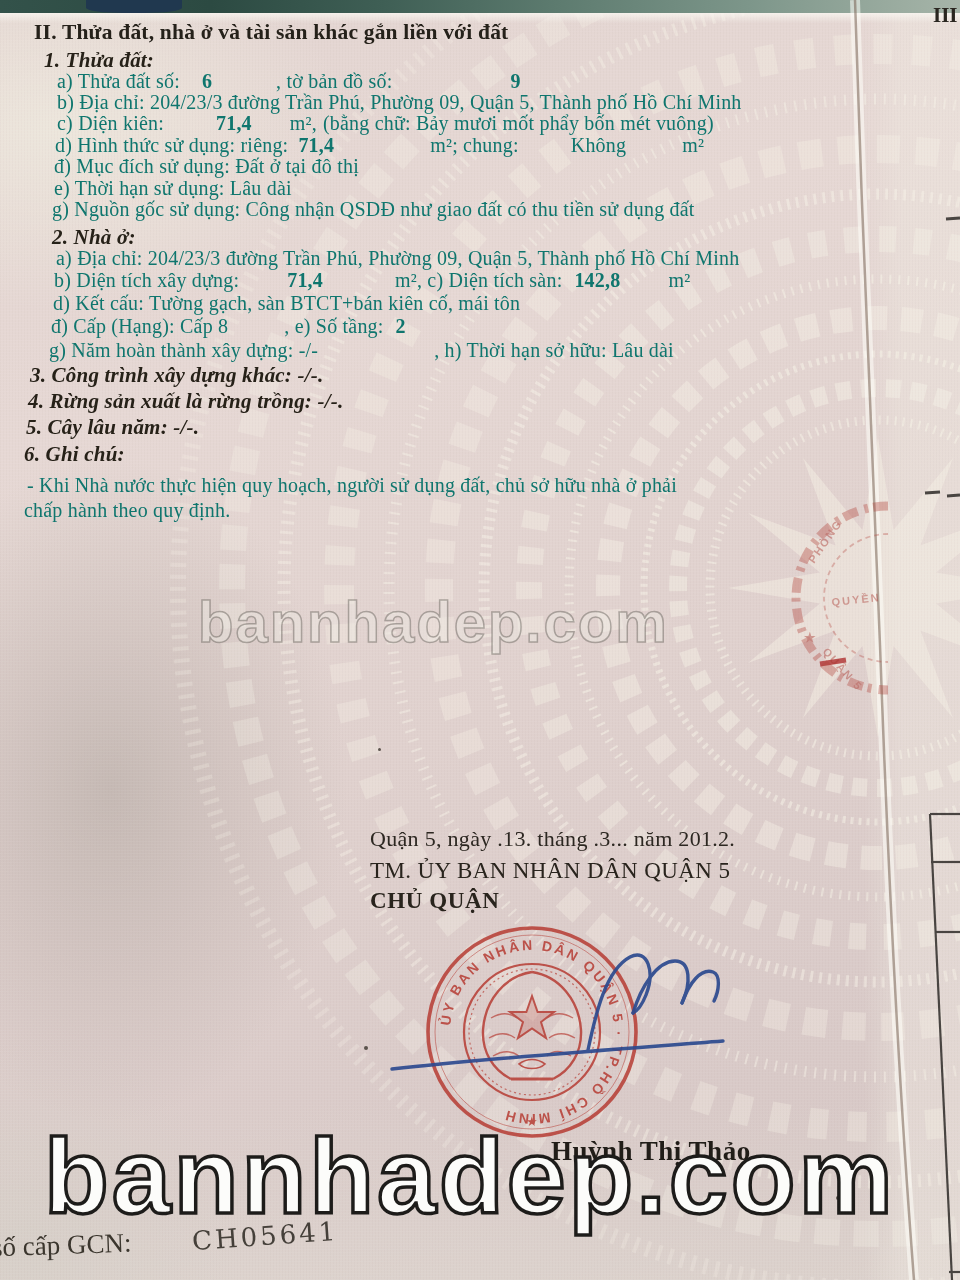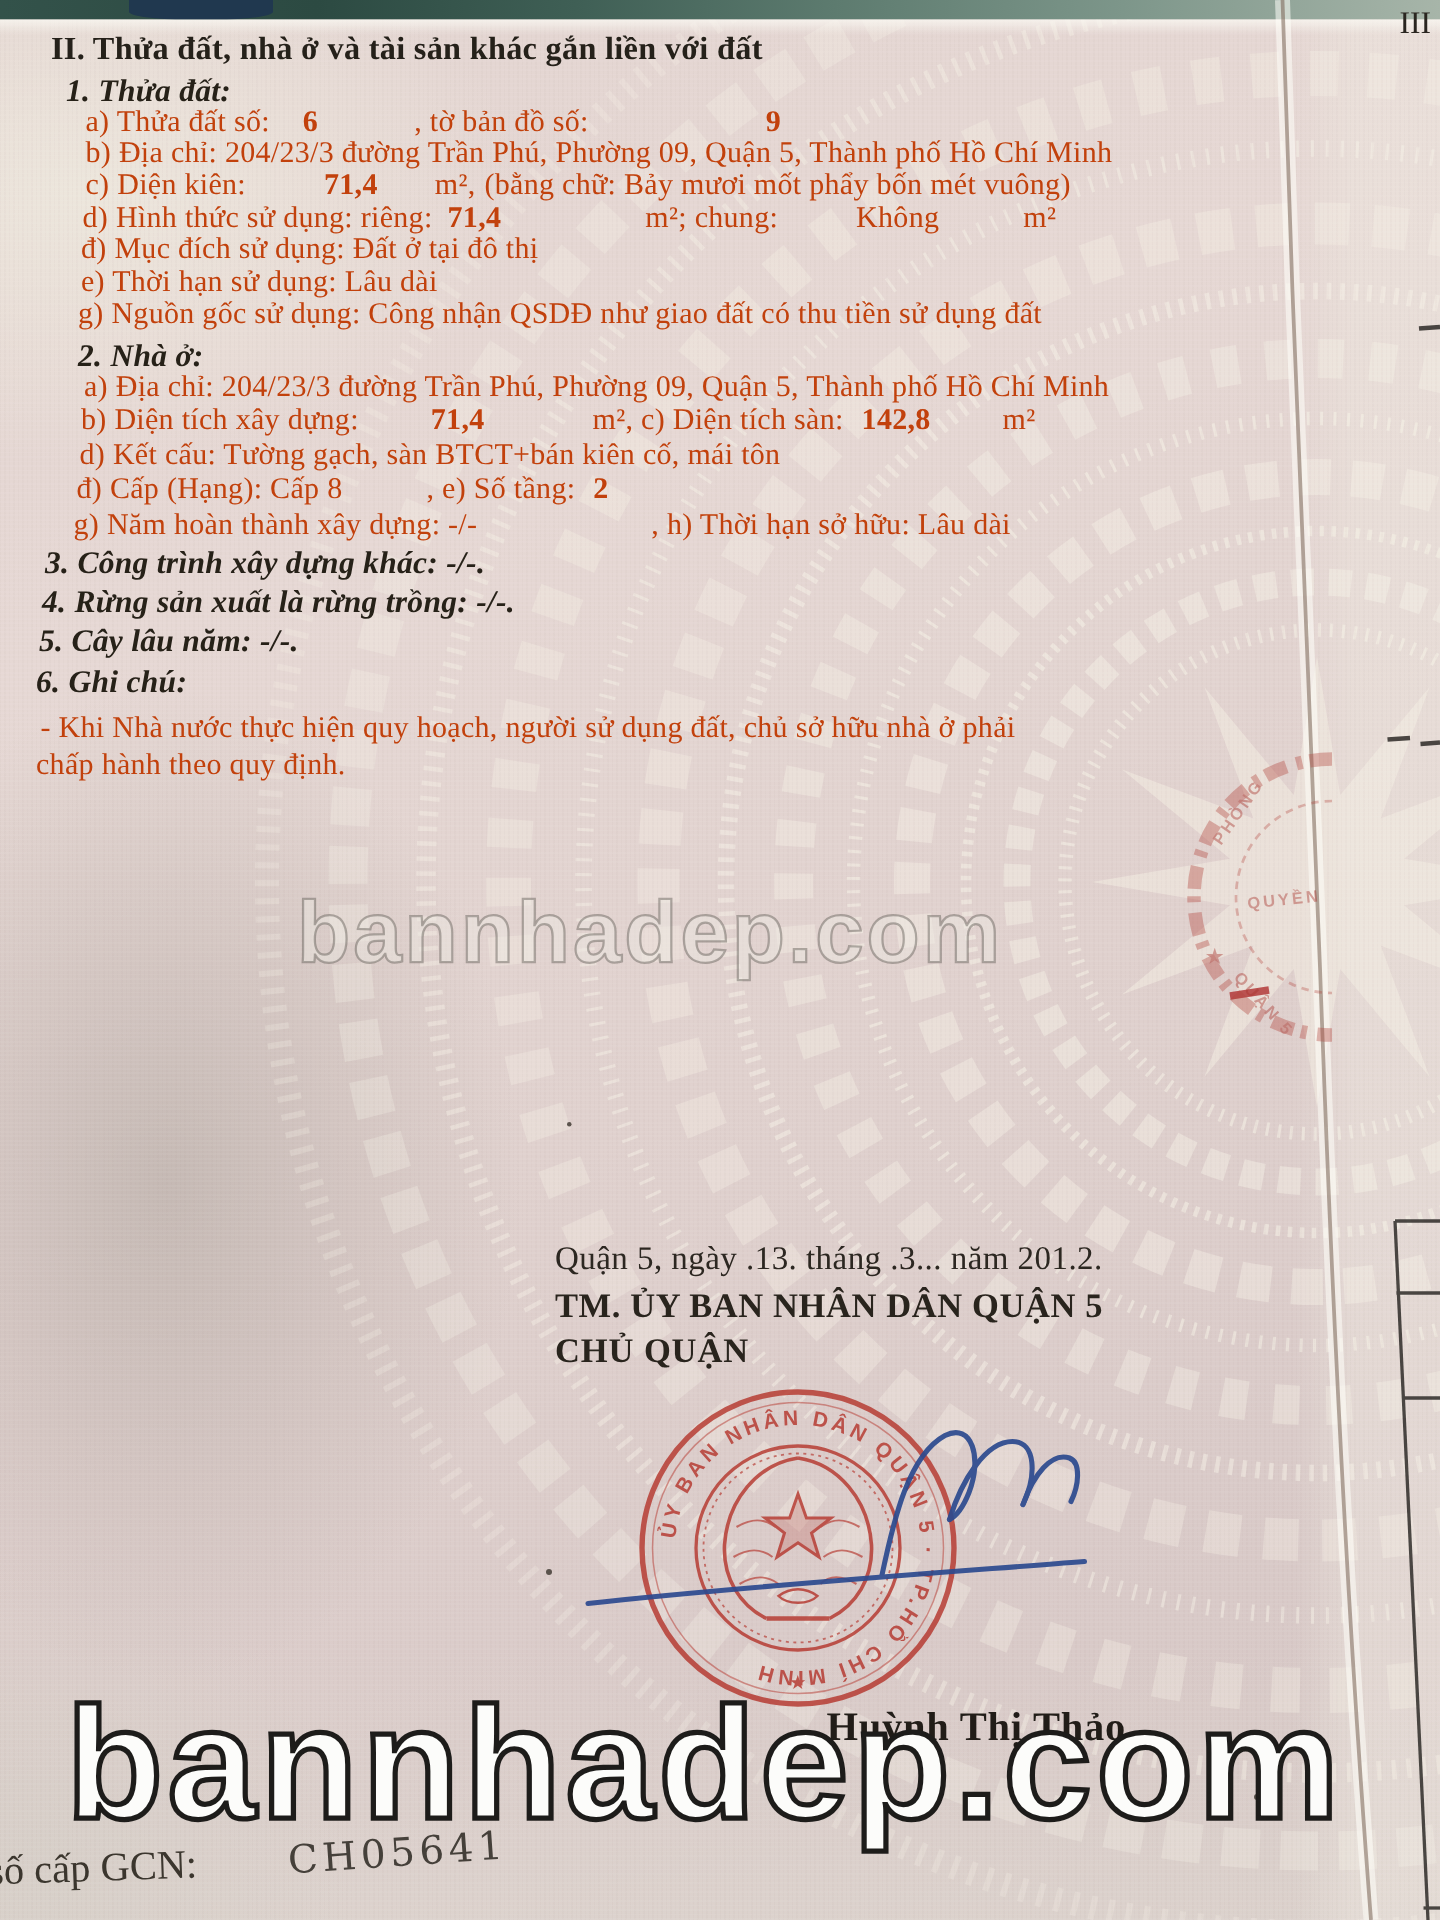--- a/index.html
+++ b/index.html
@@ -22,42 +22,42 @@
       repeating-linear-gradient(0deg, rgba(255,255,255,0.06) 0 1px, rgba(0,0,0,0) 1px 3px),
       repeating-linear-gradient(90deg, rgba(150,130,125,0.05) 0 1px, rgba(0,0,0,0) 1px 3px);
   }
   .top-strip{position:absolute;left:0;top:0;width:960px;height:13px;
     background:linear-gradient(90deg,#33524a 0%,#2c4a42 22%,#3f5f55 40%,#5d7b6f 58%,#7d968a 78%,#a7b5a9 100%);}
   .top-blob{position:absolute;left:86px;top:0;width:96px;height:13px;border-radius:0 0 40% 40%;background:#20384f;}
   .paper-edge{position:absolute;left:0;top:13px;width:960px;height:10px;
     background:linear-gradient(to bottom, rgba(250,248,242,0.8), rgba(250,248,242,0));}
   svg{position:absolute;left:0;top:0;}
   
-  .ln{position:absolute;white-space:nowrap;font-size:20px;color:#c2410c;letter-spacing:0.2px;}
+  .ln{position:absolute;white-space:nowrap;font-size:20px;color:#0f766e;letter-spacing:0.2px;}
   .b{font-weight:bold;}
   .hi{font-weight:bold;font-style:italic;font-size:21px;color:#262118;}
   .title{font-weight:bold;font-size:21.5px;color:#25211a;}
   .gap{display:inline-block;}
   
   .sign-block{position:absolute;left:370px;top:826px;width:500px;color:#2c2721;}
   .sign-date{font-size:22px;letter-spacing:0.3px;}
-  .sign-committee{font-size:23px;font-weight:bold;margin-top:6px;color:#29241d;letter-spacing:0.4px;}
+  .sign-committee{font-size:23px;font-weight:normal;margin-top:6px;color:#29241d;letter-spacing:0.4px;}
   .sign-title{font-size:23px;font-weight:bold;margin-top:4px;color:#29241d;letter-spacing:0.6px;}
   .signer-name{position:absolute;left:551px;top:1136px;font-size:27px;font-weight:bold;color:#211d18;letter-spacing:0.5px;text-align:center;}
   
   .wm{font-family:"Liberation Sans", sans-serif;font-weight:bold;white-space:nowrap;position:absolute;pointer-events:none;}
   .wm-mid{left:198px;top:588px;font-size:58px;letter-spacing:2px;
     color:rgba(238,235,228,0.42);-webkit-text-stroke:1.5px rgba(95,92,85,0.45);}
   .wm-big{left:44px;top:1116px;font-size:106px;letter-spacing:3px;
     color:#fcfcfa;-webkit-text-stroke:3.5px #1d1c1a;text-shadow:0 0 2px rgba(0,0,0,0.25);}
   
   .gcn-label{position:absolute;left:-8px;top:1230px;font-size:27px;color:#3b362e;transform:rotate(-2deg);}
   .gcn-value{position:absolute;left:192px;top:1221px;font-size:26px;color:#45403a;
     font-family:"DejaVu Serif", serif;letter-spacing:3px;transform:rotate(-4deg);}
-  .corner-label{position:absolute;left:933px;top:3px;font-size:21px;font-weight:normal;color:#2a2620;}
+  .corner-label{position:absolute;left:933px;top:3px;font-size:21px;font-weight:bold;color:#2a2620;}
   .speck{position:absolute;width:4px;height:4px;border-radius:50%;background:#3a332c;opacity:.8;}
 </style>
 </head>
 <body>
 
 <div class="paper-tints"></div>
 
 <svg width="960" height="1280" viewBox="0 0 960 1280">
   <g transform="translate(878,588)" opacity="0.62">
     <polygon fill="#f6f1e6" opacity="0.78" points="150,0 58,15.5 129.9,75 42.4,42.4 75,129.9 15.5,58 0,150 -15.5,58 -75,129.9 -42.4,42.4 -129.9,75 -58,15.5 -150,0 -58,-15.5 -129.9,-75 -42.4,-42.4 -75,-129.9 -15.5,-58 0,-150 15.5,-58 75,-129.9 42.4,-42.4 129.9,-75 58,-15.5"></polygon>

